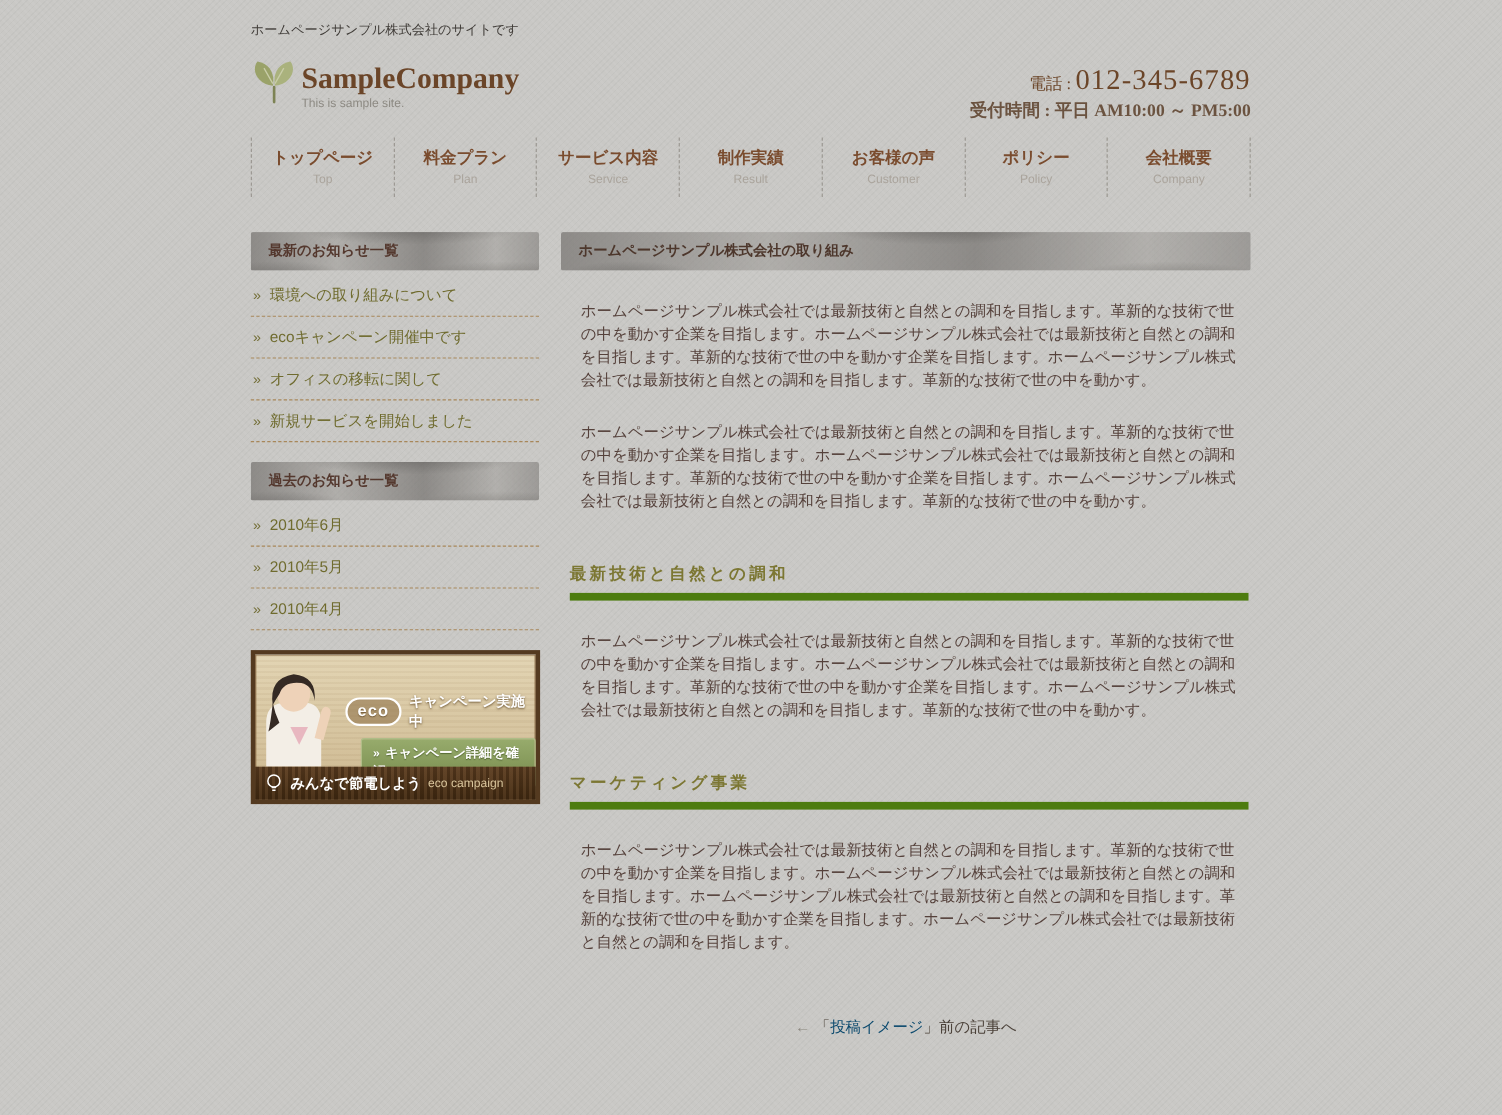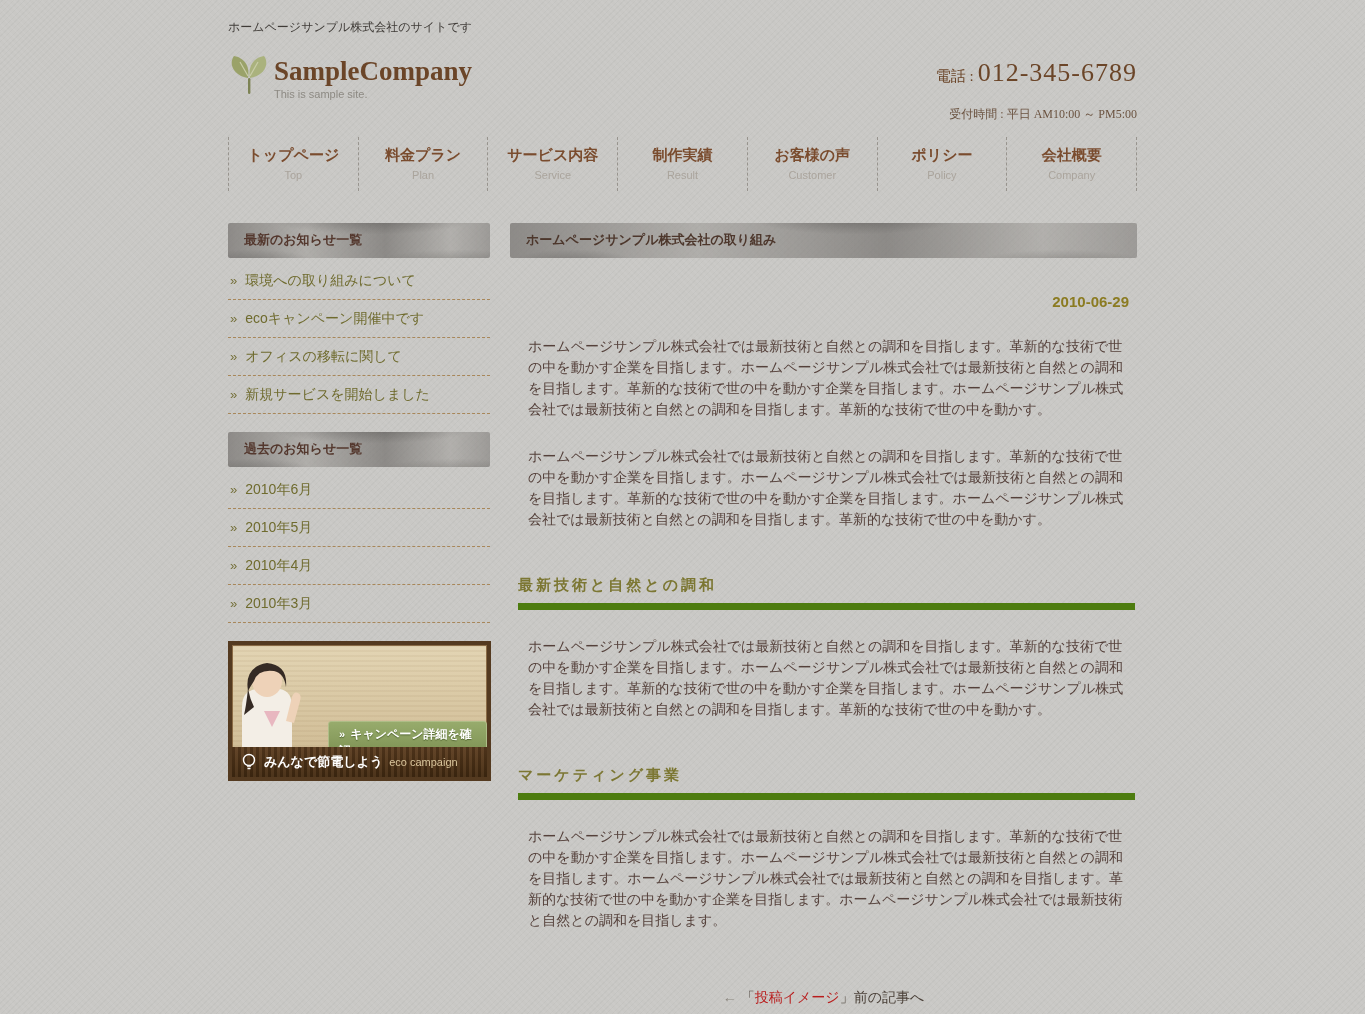--- a/index.html
+++ b/index.html
@@ -21,21 +21,21 @@
   
   .header { display:flex; justify-content:space-between; align-items:flex-start; margin-top:16px; }
   .logo { display:flex; align-items:flex-start; cursor:pointer; }
   .logo svg { width:42px; height:48px; margin-right:4px; }
   .logo-name { font-family:"Liberation Serif", serif; font-weight:bold; font-size:27px; color:#6b4528; line-height:1; margin-top:6px; }
   .logo-tag { font-size:11px; color:#8d8a83; margin-top:3px; }
   .contact { text-align:right; font-family:"Liberation Serif", serif; color:#6b4528; margin-top:8px; }
   .phone-row { line-height:1; }
   .phone-label { font-size:15px; }
   .phone-number { font-size:26px; letter-spacing:1px; }
-  .hours { font-size:12px; color:#6b5340; margin-top:20px; }
+  .hours { font-size:16px; color:#6b5340; margin-top:4px;font-weight:bold; }
 
   
   .nav { display:flex; margin-top:14px; }
   .nav-item { flex:1; text-align:center; padding:9px 0 10px; border-left:1px dashed #98948e; cursor:pointer; }
   .nav-item:last-child { border-right:1px dashed #98948e; }
   .nav-jp { display:block; font-size:15px; font-weight:bold; color:#7a4c2e; }
   .nav-en { display:block; font-size:11px; color:#aaa49c; margin-top:4px; }
 
   
   .content { display:flex; margin-top:32px; }
@@ -100,21 +100,21 @@
   
   .article-title { color:#4d372c; }
   .article-date { text-align:right; font-size:15px; font-weight:bold; color:#8b7b21; margin:35px 8px 0 0; }
   .para { font-size:14px; line-height:1.5; margin:26px 8px 0 18px; color:#55413b; }
   .sec-head {
     font-size:15px; color:#7c7733; letter-spacing:3px; margin:46px 0 0 8px;
     padding-bottom:8px; border-bottom:7px solid #4d7c0f; margin-right:2px;
   }
   .prev-link { text-align:center; margin-top:58px; font-size:14px; color:#4a4038; }
   .prev-link .arrow { color:#8a857d; margin-right:4px; }
-  .prev-link .lnk { color:#b91c1c; cursor:pointer; }
+  .prev-link .lnk { color:#0c4a6e; cursor:pointer; }
 </style>
 </head>
 <body>
 
 <div class="page">
 
   <div class="site-note">ホームページサンプル株式会社のサイトです</div>
 
   <div class="header">
     <div class="logo">
@@ -178,49 +178,51 @@
         <li><span class="mk">»</span><span>ecoキャンペーン開催中です</span></li>
         <li><span class="mk">»</span><span>オフィスの移転に関して</span></li>
         <li><span class="mk">»</span><span>新規サービスを開始しました</span></li>
       </ul>
 
       <div class="brush side-section-2">過去のお知らせ一覧</div>
       <ul class="side-list">
         <li><span class="mk">»</span><span>2010年6月</span></li>
         <li><span class="mk">»</span><span>2010年5月</span></li>
         <li><span class="mk">»</span><span>2010年4月</span></li>
-        <li><span class="mk">»</span><span>2010年3月</span></li>
       </ul>
 
       <div class="banner">
         <svg class="person" width="76" height="86" viewBox="0 0 76 86">
           <path d="M8 86 L8 46 Q8 30 22 28 L46 28 Q58 30 58 46 L58 86 Z" fill="#f3eee6"></path>
           <path d="M30 50 L38 66 L46 50 Z" fill="#e8b7c0"></path>
           <path d="M52 60 L58 36 Q60 30 64 32 Q68 34 66 40 L60 62 Z" fill="#eed2b8"></path>
           <ellipse cx="33" cy="20" rx="15" ry="16" fill="#eed2b8"></ellipse>
           <path d="M14 30 Q10 6 33 2 Q54 4 52 26 Q50 12 40 10 Q24 8 20 20 Q16 26 14 30 Z" fill="#352a24"></path>
           <path d="M14 28 Q12 46 10 54 L20 46 Q16 38 14 28 Z" fill="#352a24"></path>
         </svg>
+        <div class="eco-row">
+          <span class="eco-pill">eco</span>
+          <span class="camp-text">キャンペーン実施中</span>
+        </div>
         <div class="detail-btn">
           <span class="mk">»</span><span>キャンペーン詳細を確認</span>
         </div>
         <div class="banner-bottom">
           <svg class="bulb" width="14" height="18" viewBox="0 0 14 18">
             <circle cx="7" cy="7" r="5.5" fill="none" stroke="#fff" stroke-width="1.4"></circle>
             <path d="M5 13 L9 13 M5.5 15.5 L8.5 15.5" stroke="#fff" stroke-width="1.4"></path>
           </svg>
           <span class="eco-slogan">みんなで節電しよう</span>
           <span class="eco-slogan-sub">eco campaign</span>
         </div>
       </div>
     </div>
 
     <div class="main">
       <div class="brush article-title">ホームページサンプル株式会社の取り組み</div>
-      <div class="article-date">2010-06-29</div>
 
       <p class="para">ホームページサンプル株式会社では最新技術と自然との調和を目指します。革新的な技術で世の中を動かす企業を目指します。ホームページサンプル株式会社では最新技術と自然との調和を目指します。革新的な技術で世の中を動かす企業を目指します。ホームページサンプル株式会社では最新技術と自然との調和を目指します。革新的な技術で世の中を動かす。</p>
       <p class="para">ホームページサンプル株式会社では最新技術と自然との調和を目指します。革新的な技術で世の中を動かす企業を目指します。ホームページサンプル株式会社では最新技術と自然との調和を目指します。革新的な技術で世の中を動かす企業を目指します。ホームページサンプル株式会社では最新技術と自然との調和を目指します。革新的な技術で世の中を動かす。</p>
 
       <h3 class="sec-head">最新技術と自然との調和</h3>
       <p class="para">ホームページサンプル株式会社では最新技術と自然との調和を目指します。革新的な技術で世の中を動かす企業を目指します。ホームページサンプル株式会社では最新技術と自然との調和を目指します。革新的な技術で世の中を動かす企業を目指します。ホームページサンプル株式会社では最新技術と自然との調和を目指します。革新的な技術で世の中を動かす。</p>
 
       <h3 class="sec-head">マーケティング事業</h3>
       <p class="para">ホームページサンプル株式会社では最新技術と自然との調和を目指します。革新的な技術で世の中を動かす企業を目指します。ホームページサンプル株式会社では最新技術と自然との調和を目指します。ホームページサンプル株式会社では最新技術と自然との調和を目指します。革新的な技術で世の中を動かす企業を目指します。ホームページサンプル株式会社では最新技術と自然との調和を目指します。</p>
 

